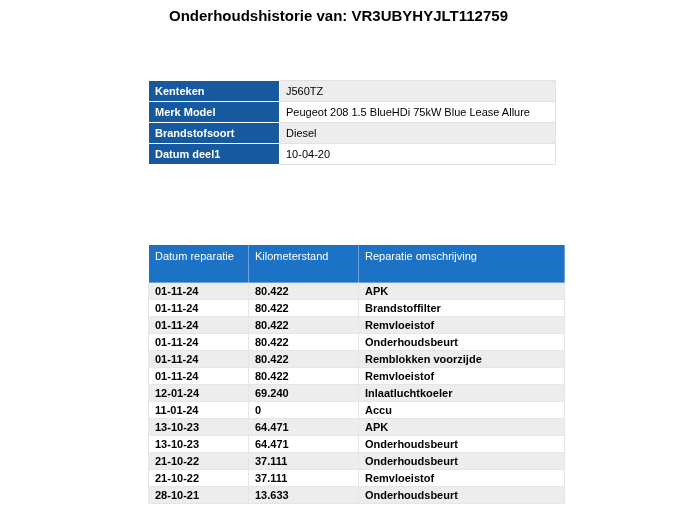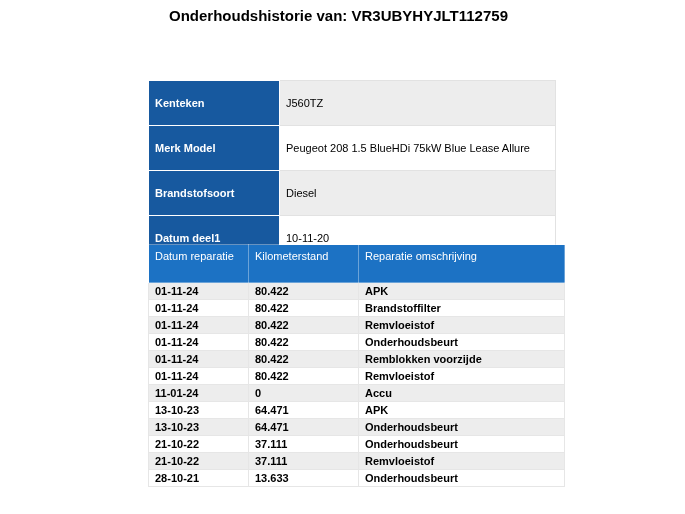--- a/index.html
+++ b/index.html
@@ -42,21 +42,21 @@
     background: var(--label-header-bg, #17599f);
     color: #ffffff;
     text-align: left;
     font-weight: bold;
     width: 118px;
     padding: 4px 6px;
     border: 1px solid #ffffff;
   }
   .vehicle-table td {
     background: #ffffff;
-    padding: 16px 6px;
+    padding: 4px 6px;
     border: 1px solid #e2e2e2;
   }
   .vehicle-table tr:nth-child(odd) td {
     background: var(--row-alt-bg, #ededed);
   }
   
   .history-table {
     position: absolute;
     left: 148px;
     top: 244px;
@@ -106,21 +106,21 @@
         <tr>
           <th>Merk Model</th>
           <td>Peugeot 208 1.5 BlueHDi 75kW Blue Lease Allure</td>
         </tr>
         <tr>
           <th>Brandstofsoort</th>
           <td>Diesel</td>
         </tr>
         <tr>
           <th>Datum deel1</th>
-          <td>10-11-20</td>
+          <td>10-04-20</td>
         </tr>
       </tbody>
   </table>
 
   <table class="history-table">
     <thead>
       <tr>
         <th class="col-datum">Datum reparatie</th>
         <th class="col-km">Kilometerstand</th>
         <th class="col-oms">Reparatie omschrijving</th>
@@ -151,20 +151,25 @@
           <td>01-11-24</td>
           <td>80.422</td>
           <td>Remblokken voorzijde</td>
         </tr>
         <tr>
           <td>01-11-24</td>
           <td>80.422</td>
           <td>Remvloeistof</td>
         </tr>
         <tr>
+          <td>12-01-24</td>
+          <td>69.240</td>
+          <td>Inlaatluchtkoeler</td>
+        </tr>
+        <tr>
           <td>11-01-24</td>
           <td>0</td>
           <td>Accu</td>
         </tr>
         <tr>
           <td>13-10-23</td>
           <td>64.471</td>
           <td>APK</td>
         </tr>
         <tr>

